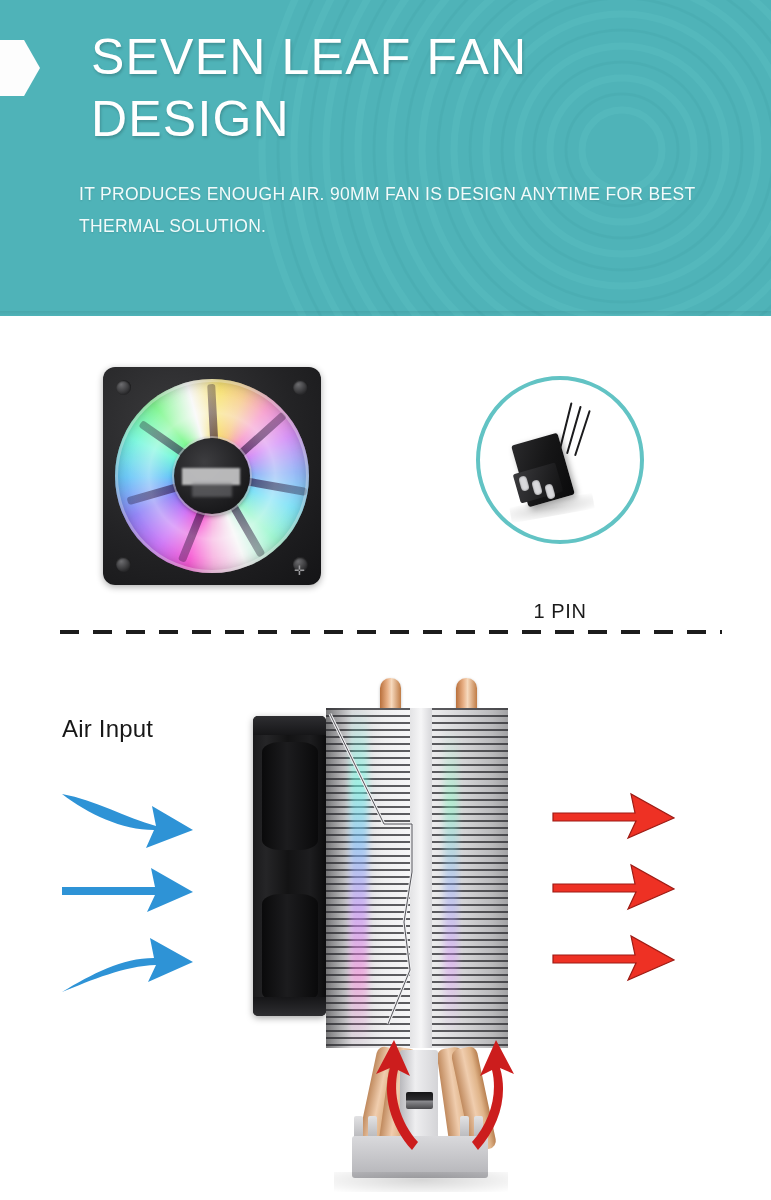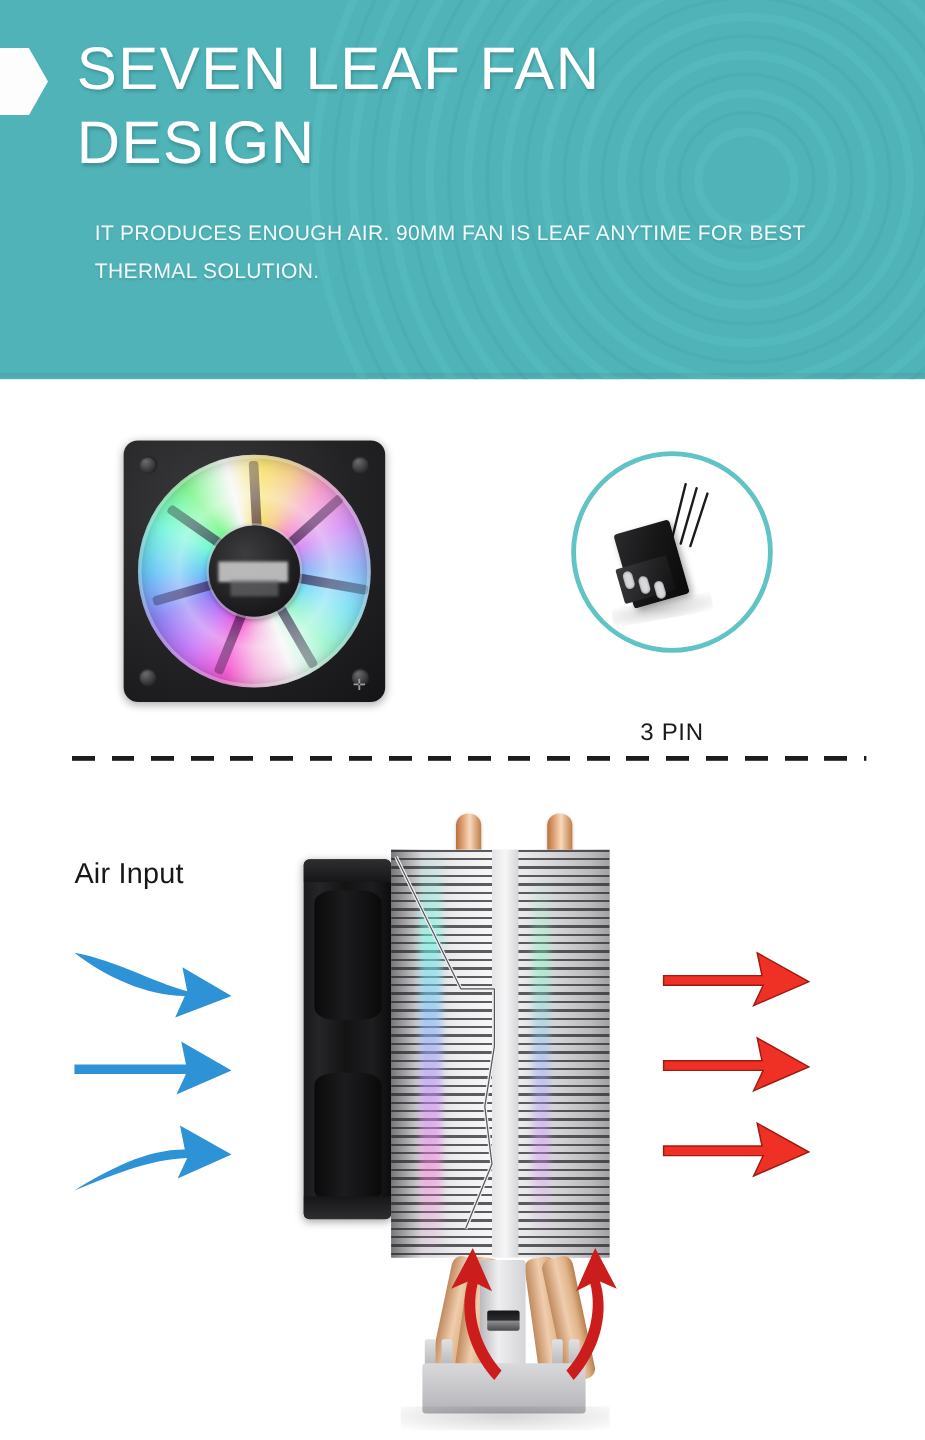--- a/index.html
+++ b/index.html
@@ -42,21 +42,21 @@
     left: -2px;
     top: 40px;
     width: 42px;
     height: 56px;
     background: #fdfdfd;
     clip-path: polygon(0% 0%, 62% 0%, 100% 50%, 62% 100%, 0% 100%);
     filter: drop-shadow(1px 2px 2px rgba(0,0,0,0.18));
   }
   #header-title {
     position: absolute;
-    left: 64px;
+    left: 91px;
     top: 26px;
     width: 660px;
     color: #ffffff;
     font-size: 50px;
     line-height: 62px;
     font-weight: 400;
     letter-spacing: 1.2px;
     text-shadow: 1px 2px 3px rgba(0,0,0,0.20);
     white-space: pre-line;
   }
@@ -488,21 +488,21 @@
       <circle cx="622" cy="150" r="280"></circle>
       <circle cx="622" cy="150" r="312"></circle>
       <circle cx="622" cy="150" r="344"></circle>
     </g>
   </svg>
 
   <div id="header-arrow"></div>
 
   <div id="header-title">SEVEN LEAF FAN
 DESIGN</div>
-  <div id="header-subtitle">IT PRODUCES ENOUGH AIR. 90MM FAN IS LEAF ANYTIME FOR BEST THERMAL SOLUTION.</div>
+  <div id="header-subtitle">IT PRODUCES ENOUGH AIR. 90MM FAN IS DESIGN ANYTIME FOR BEST THERMAL SOLUTION.</div>
 
   <div id="header-shadow-bottom"></div>
 </div>
 
 <div id="parts-row">
 
   <div id="fan-part">
     <div id="fan-frame">
       <div id="fan-rgb-disc"></div>
       <div id="fan-rgb-bloom"></div>
@@ -531,21 +531,21 @@
     <div id="pin-shadow"></div>
     <div class="pin-wire" id="pin-wire-1"></div>
     <div class="pin-wire" id="pin-wire-2"></div>
     <div class="pin-wire" id="pin-wire-3"></div>
     <div id="pin-connector-body"></div>
     <div id="pin-connector-face"></div>
     <div class="pin-hole" id="pin-hole-1"></div>
     <div class="pin-hole" id="pin-hole-2"></div>
     <div class="pin-hole" id="pin-hole-3"></div>
   </div>
-  <div class="part-label" id="pin-label">3 PIN</div>
+  <div class="part-label" id="pin-label">1 PIN</div>
 </div>
 
 <div id="dashed-divider"></div>
 
 <div id="airflow-section">
 
   <div id="air-input-label">Air Input</div>
 
   <svg class="arrow-svg" id="blue-arrow-1" width="135" height="64" viewBox="0 0 135 64">
     <path d="M2 4 C36 10, 66 28, 96 36 L92 16 L133 40 L86 58 L94 40 C62 40, 28 24, 2 4 Z" fill="#2E93D6"></path>

